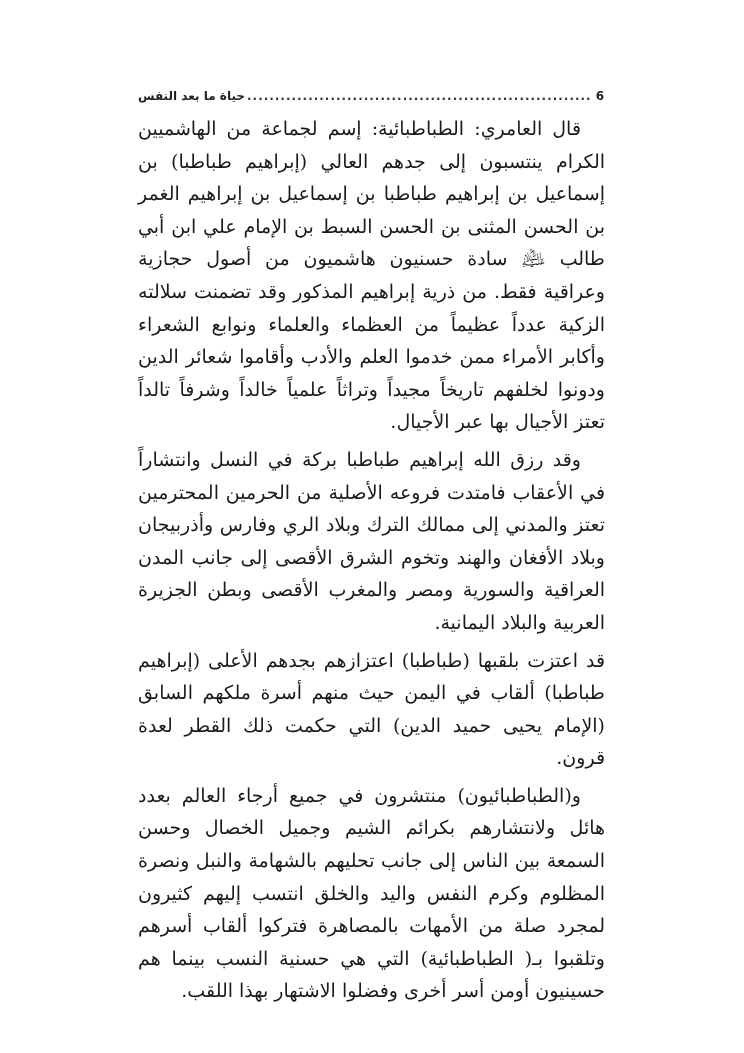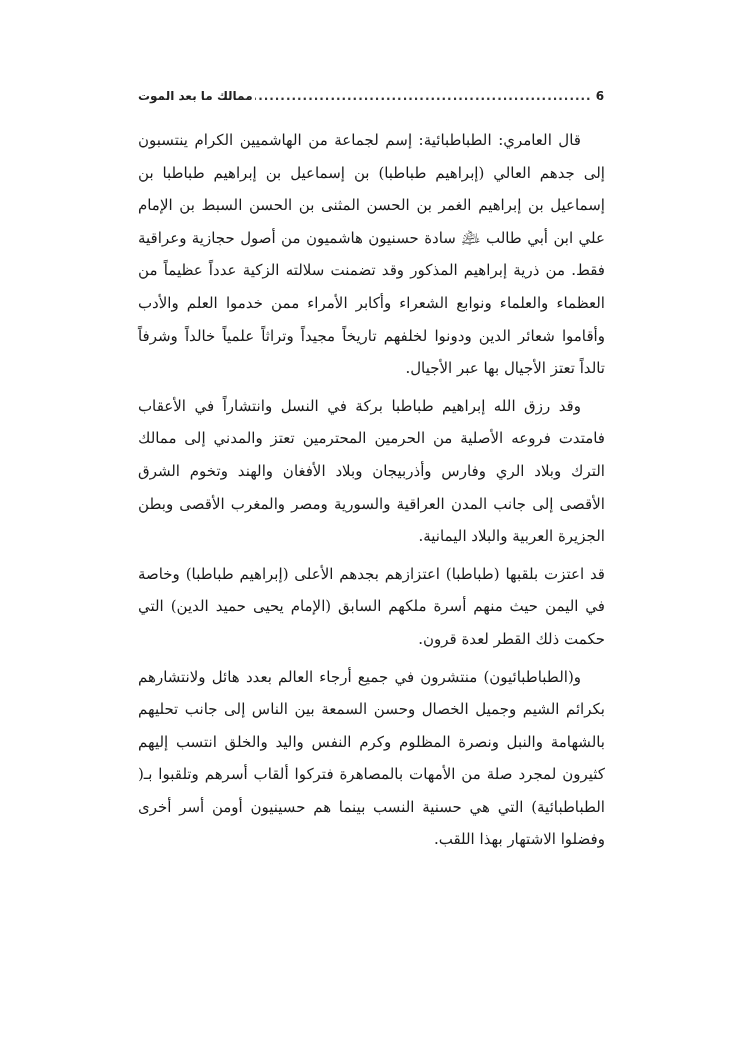--- a/index.html
+++ b/index.html
@@ -7,36 +7,36 @@
   .page { position: absolute; left: 0; top: 0; width: 744px; height: 1053px; background: #fff; }
   .header {
     position: absolute; left: 138px; top: 86px; width: 466px; height: 20px;
     direction: rtl; display: flex; align-items: center;
     font-family: "DejaVu Sans", sans-serif; font-size: 12px; font-weight: bold; color: #222;
   }
   .header .pnum { flex: 0 0 auto; padding-left: 4px; }
   .header .dots { flex: 1 1 auto; overflow: hidden; white-space: nowrap; letter-spacing: 1px; font-weight: bold; color: #333; }
   .header .title { flex: 0 0 auto; padding-right: 2px; }
   .body {
-    position: absolute; left: 138px; top: 124px; width: 467px;
+    position: absolute; left: 138px; top: 112px; width: 467px;
     direction: rtl; text-align: justify; text-align-last: right;
-    font-family: "DejaVu Serif", serif; font-size: 15px; line-height: 32.6px; color: #1a1a1a;
+    font-family: "DejaVu Serif", serif; font-size: 19px; line-height: 32.6px; color: #1a1a1a;
   }
   .body p { margin: 0 0 5px 0; text-indent: 24px; }
   .body p.noindent { text-indent: 0; }
 </style>
 </head>
 <body>
 
 <div class="page">
   <div class="header">
     <span class="pnum">6</span>
     <span class="dots">................................................................................................................................</span>
-    <span class="title">ممالك ما بعد الموت</span>
+    <span class="title">حياة ما بعد النفس</span>
   </div>
 
   <div class="body">
     <p>قال العامري: الطباطبائية: إسم لجماعة من الهاشميين الكرام ينتسبون إلى جدهم العالي (إبراهيم طباطبا) بن إسماعيل بن إبراهيم طباطبا بن إسماعيل بن إبراهيم الغمر بن الحسن المثنى بن الحسن السبط بن الإمام علي ابن أبي طالب ﵇ سادة حسنيون هاشميون من أصول حجازية وعراقية فقط. من ذرية إبراهيم المذكور وقد تضمنت سلالته الزكية عدداً عظيماً من العظماء والعلماء ونوابع الشعراء وأكابر الأمراء ممن خدموا العلم والأدب وأقاموا شعائر الدين ودونوا لخلفهم تاريخاً مجيداً وتراثاً علمياً خالداً وشرفاً تالداً تعتز الأجيال بها عبر الأجيال.</p>
     <p>وقد رزق الله إبراهيم طباطبا بركة في النسل وانتشاراً في الأعقاب فامتدت فروعه الأصلية من الحرمين المحترمين تعتز والمدني إلى ممالك الترك وبلاد الري وفارس وأذربيجان وبلاد الأفغان والهند وتخوم الشرق الأقصى إلى جانب المدن العراقية والسورية ومصر والمغرب الأقصى وبطن الجزيرة العربية والبلاد اليمانية.</p>
-    <p class="noindent">قد اعتزت بلقبها (طباطبا) اعتزازهم بجدهم الأعلى (إبراهيم طباطبا) وخاصة في اليمن حيث منهم أسرة ملكهم السابق (الإمام يحيى حميد الدين) التي حكمت ذلك القطر لعدة قرون.</p>
+    <p class="noindent">قد اعتزت بلقبها (طباطبا) اعتزازهم بجدهم الأعلى (إبراهيم طباطبا) ألقاب في اليمن حيث منهم أسرة ملكهم السابق (الإمام يحيى حميد الدين) التي حكمت ذلك القطر لعدة قرون.</p>
     <p>و(الطباطبائيون) منتشرون في جميع أرجاء العالم بعدد هائل ولانتشارهم بكرائم الشيم وجميل الخصال وحسن السمعة بين الناس إلى جانب تحليهم بالشهامة والنبل ونصرة المظلوم وكرم النفس واليد والخلق انتسب إليهم كثيرون لمجرد صلة من الأمهات بالمصاهرة فتركوا ألقاب أسرهم وتلقبوا بـ( الطباطبائية) التي هي حسنية النسب بينما هم حسينيون أومن أسر أخرى وفضلوا الاشتهار بهذا اللقب.</p>
   </div>
 </div>
 
 </body></html>

